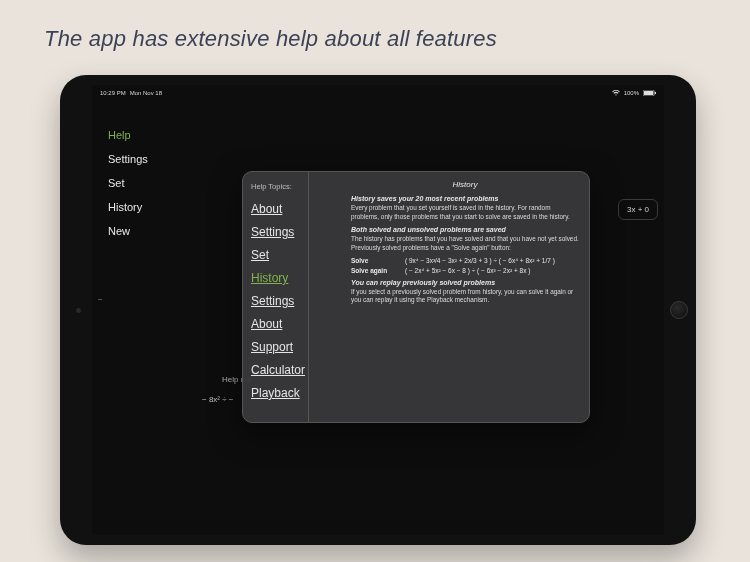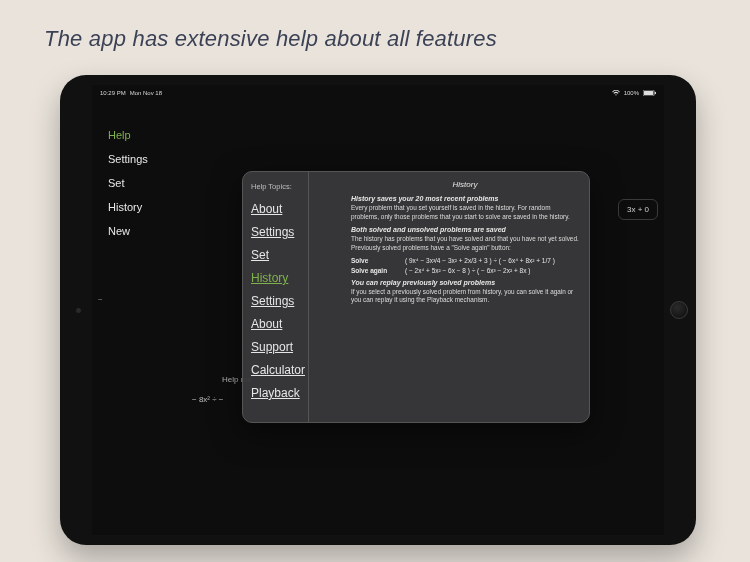--- a/index.html
+++ b/index.html
@@ -24,21 +24,21 @@
     
     .sidebar { position: absolute; left: 16px; top: 44px; display: flex; flex-direction: column; gap: 12px; }
     .sidebar-item { font-size: 11px; color: #e8e8e8; cursor: pointer; }
     .sidebar-item.active { color: #7fb24d; }
 
     
     .bg-chip { position: absolute; color: #cfcfcf; font-size: 8px; white-space: nowrap; }
     .bg-chip.right { right: 6px; top: 114px; padding: 5px 8px; border: 1px solid #3a3a3a; border-radius: 6px; }
     .bg-chip.left { left: 6px; top: 210px; opacity: .6; }
     .bg-chip.center { left: 130px; top: 290px; opacity: .85; }
-    .bg-chip.bottom { left: 100px; top: 310px; opacity: .9; }
+    .bg-chip.bottom { left: 110px; top: 310px; opacity: .9; }
 
     
     .modal { position: absolute; left: 150px; top: 86px; width: 348px; height: 252px; background: rgba(56,56,58,.96); border-radius: 10px; border: 1px solid #555; box-shadow: 0 10px 30px rgba(0,0,0,.5); display: flex; gap: 32px; }
     .modal-side { width: 66px; border-right: 1px solid #555; padding: 10px 0 0 8px; display: flex; flex-direction: column; gap: 9px; }
     .mside-title { font-size: 7.5px; color: #bdbdbd; margin-bottom: 2px; }
     .mside-item { font-size: 12px; color: #e6e6e6; cursor: pointer; text-decoration: underline; }
     .mside-item.active { color: #7fb24d; }
 
     .modal-body { flex: 1; padding: 8px 10px 10px 10px; color: #e6e6e6; }
     .mtitle { font-size: 8px; font-style: italic; text-align: center; margin-bottom: 6px; }

